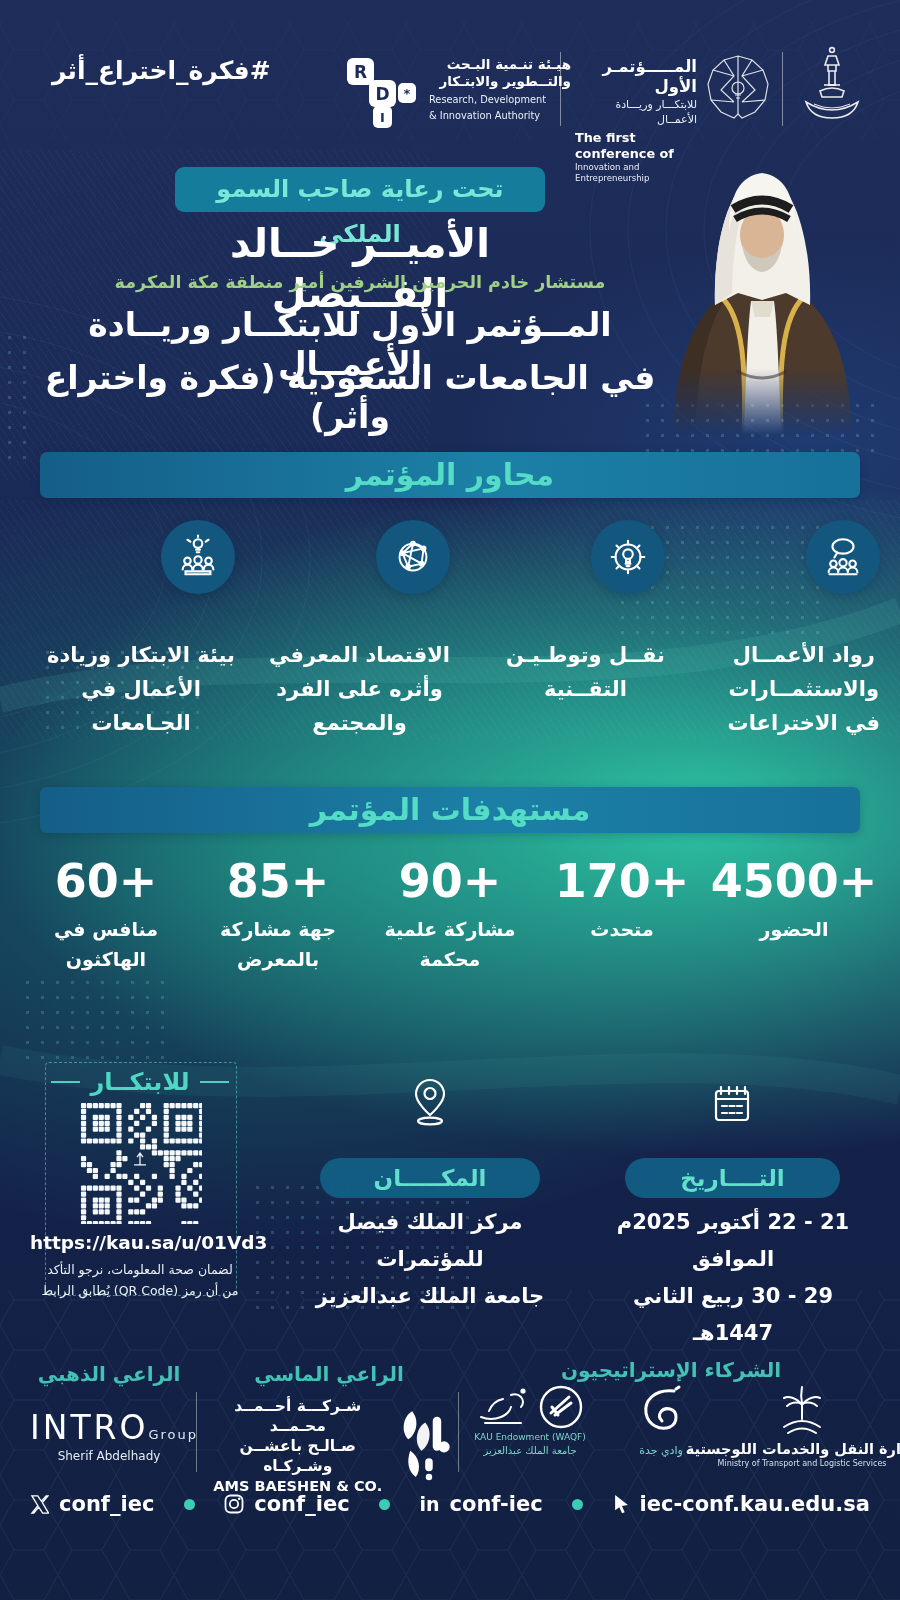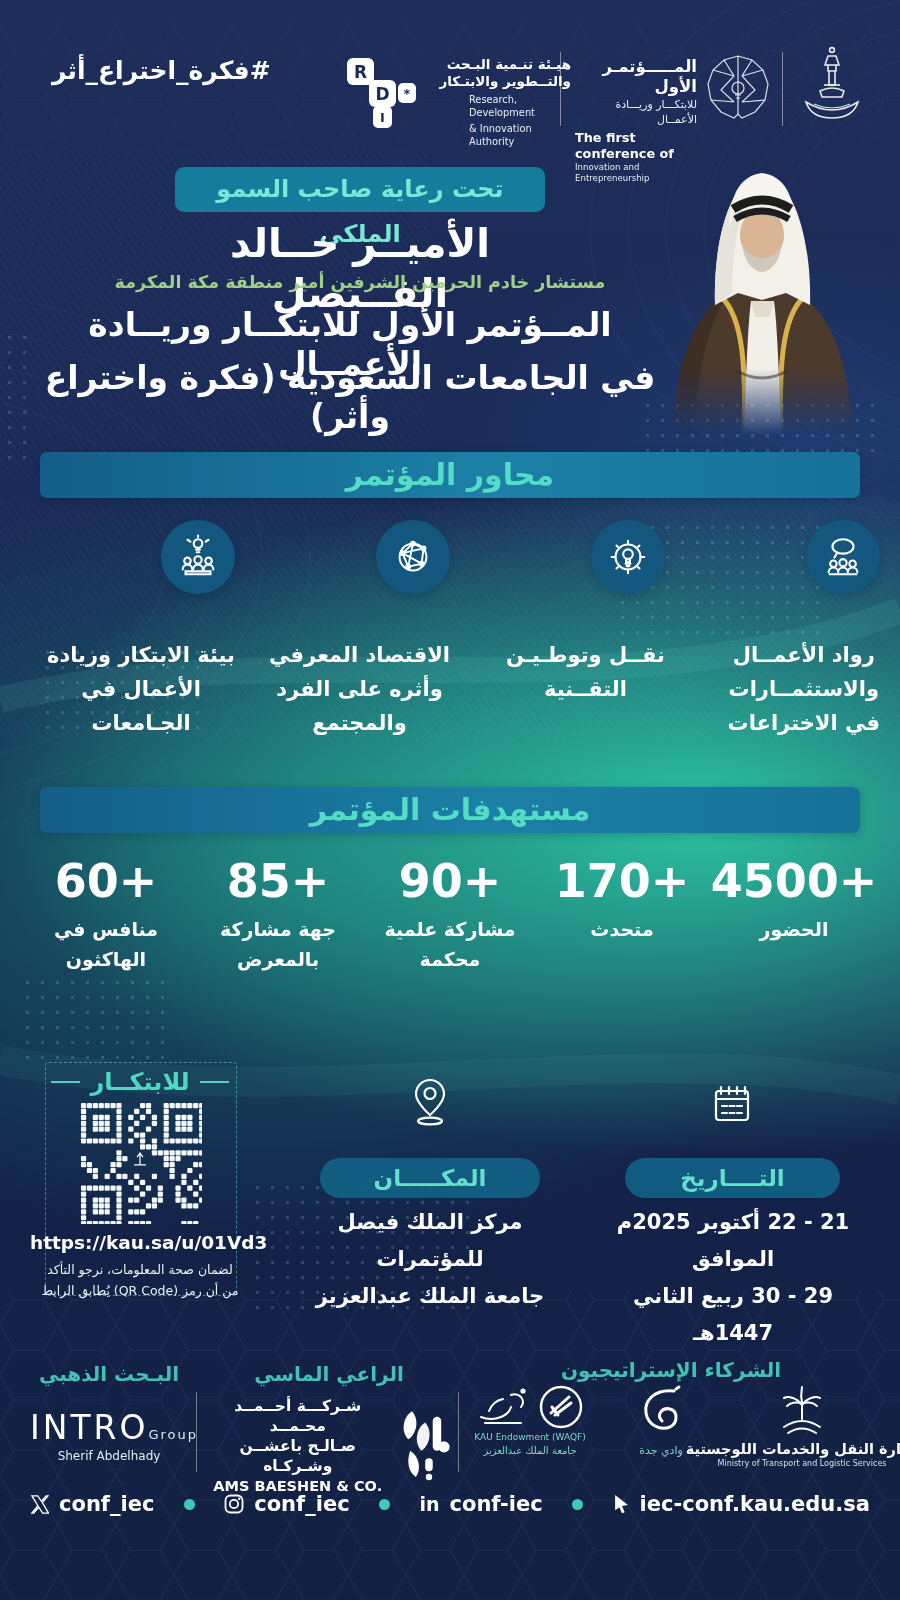--- a/index.html
+++ b/index.html
@@ -20,21 +20,21 @@
     background-image:radial-gradient(circle, rgba(140,225,214,.38) 1.6px, transparent 1.7px);
     background-size:15px 15px;}
   .lines-tex{position:absolute;opacity:1;
     background:repeating-linear-gradient(55deg, rgba(255,255,255,.03) 0 1px, transparent 1px 6px);}
   
   .hashtag{left:52px;top:56px;font-size:25px;font-weight:bold;letter-spacing:.5px;}
   .hdr-div{width:1px;background:rgba(255,255,255,.45);top:52px;height:74px;}
   .rdi{left:345px;top:56px;display:flex;gap:10px;direction:ltr;align-items:flex-start;}
   .rdi-txt{width:142px;}
   .rdi-ar{font-size:13.5px;font-weight:bold;text-align:right;direction:rtl;line-height:17px;}
-  .rdi-en{font-size:9.8px;color:#e9eff6;text-align:left;line-height:13px;margin-top:3px;margin-left:40px;}
+  .rdi-en{font-size:9.8px;color:#e9eff6;text-align:left;line-height:13px;margin-top:3px;}
   .conf-logo-txt{left:575px;top:57px;width:122px;}
   .cl-ar1{font-size:16.5px;font-weight:bold;line-height:20px;}
   .cl-ar2{font-size:11px;line-height:15px;color:#e9eff6;}
   .cl-en1{font-size:12.8px;font-weight:bold;direction:ltr;text-align:left;line-height:16px;margin-top:3px;}
   .cl-en2{font-size:8.6px;direction:ltr;text-align:left;color:#e9eff6;line-height:11px;}
   
   .badge{left:175px;top:167px;width:370px;height:45px;background:#157d9b;border-radius:9px;
     line-height:45px;font-size:24px;font-weight:bold;color:#7ae6d6;}
   .prince{left:150px;top:218px;width:420px;font-size:40px;font-weight:bold;line-height:50px;}
   .prince-sub{left:100px;top:272px;width:520px;font-size:17.5px;font-weight:bold;color:#9fd086;}
@@ -550,21 +550,21 @@
       <path d="M13,7 v7 M21,7 v7 M29,7 v7 M37,7 v7"></path>
       <path d="M14,26 h5 M21.5,26 h5 M29,26 h5 M14,33 h5 M21.5,33 h5 M29,33 h5"></path>
     </g>
   </svg>
   <div class="abs pill" style="left:625px;width:215px;">التــــاريخ</div>
   <div class="abs info-lines" style="left:602px;width:262px;">
     <div>21 - 22 أكتوبر 2025م الموافق</div>
       <div>29 - 30 ربيع الثاني 1447هـ</div>
   </div>
 
-  <div class="abs sp-head" style="left:30px;top:1362px;width:158px;">البـحث الذهبي</div>
+  <div class="abs sp-head" style="left:30px;top:1362px;width:158px;">الراعي الذهبي</div>
   <div class="abs" style="left:30px;top:1408px;width:158px;">
     <div class="intro-name"><span>INTRO</span><span class="intro-grp">Group</span></div>
     <div class="intro-person">Sherif Abdelhady</div>
   </div>
 
   <div class="abs v-div" style="left:196px;"></div>
 
   <div class="abs sp-head" style="left:210px;top:1362px;width:238px;">الراعي الماسي</div>
   <div class="abs ams" style="left:208px;top:1396px;width:244px;">
     <svg width="58" height="76" viewBox="0 0 58 76">

